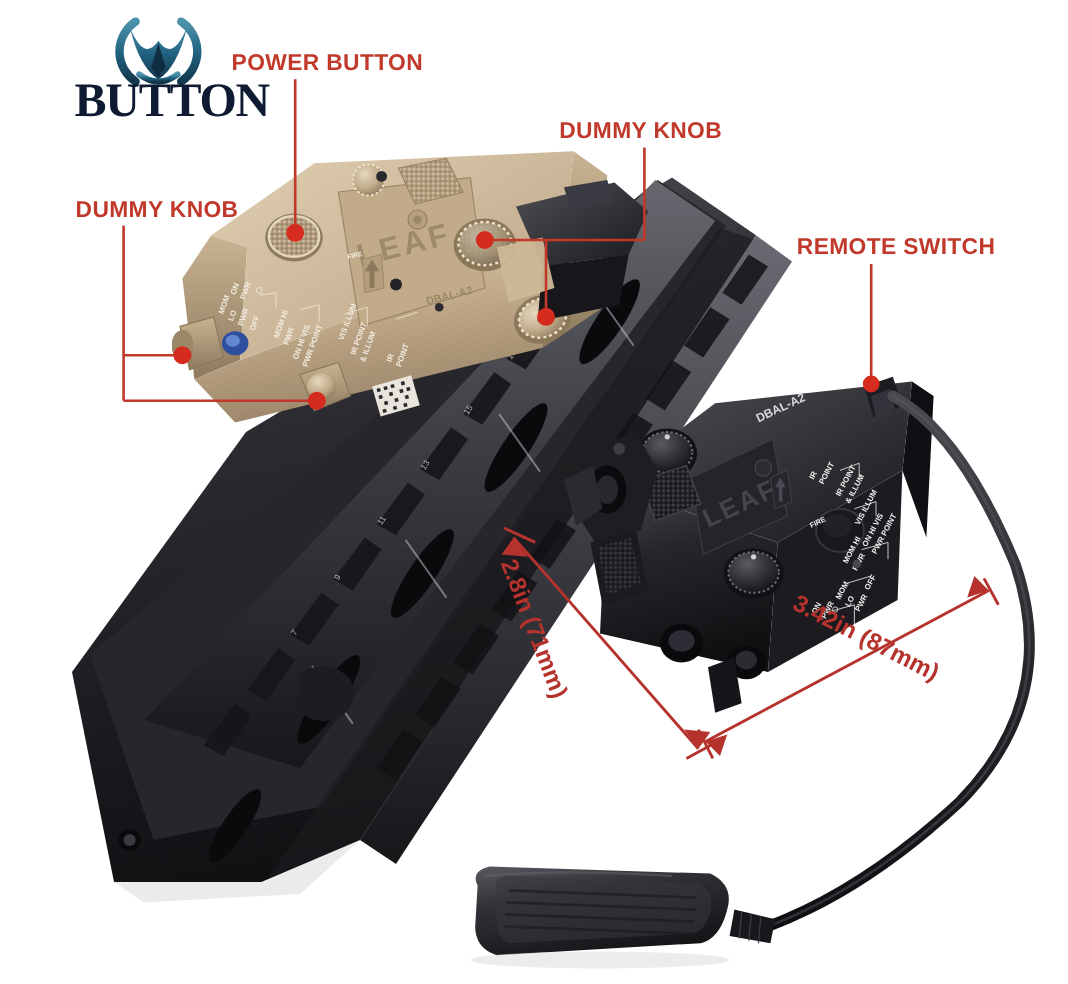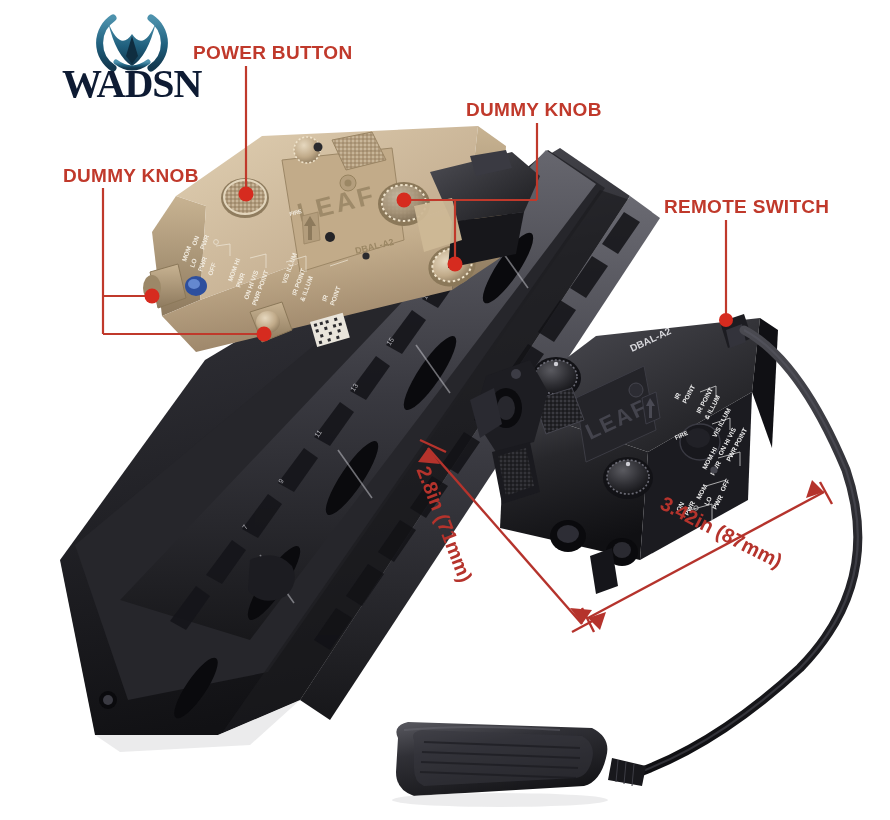--- a/index.html
+++ b/index.html
@@ -478,21 +478,21 @@
         </linearGradient>
       </defs>
 
       <path d="M27,6 A30,30 0 0 0 27,56" stroke="url(#emb)" stroke-width="7" fill="none" stroke-linecap="round"></path>
       <path d="M65,6 A30,30 0 0 1 65,56" stroke="url(#emb)" stroke-width="7" fill="none" stroke-linecap="round"></path>
 
       <path d="M22,10 Q34,40 46,22 Q58,40 70,10 Q62,44 46,54 Q30,44 22,10 Z" fill="url(#emb)"></path>
       <path d="M46,24 L52,44 L46,52 L40,44 Z" fill="#0f2d40"></path>
       <path d="M30,50 Q46,62 62,50" stroke="url(#emb)" stroke-width="5" fill="none" stroke-linecap="round"></path>
     </svg>
-    <div class="wordmark">WADSN</div>
+    <div class="wordmark">BUTTON</div>
   </div>
 
   <div class="ann-label" id="label-power">POWER BUTTON</div>
 
   <div class="ann-label" id="label-dummy-l">DUMMY KNOB</div>
 
   <div class="ann-label" id="label-dummy-r">DUMMY KNOB</div>
 
   <div class="ann-label" id="label-remote">REMOTE SWITCH</div>
 

